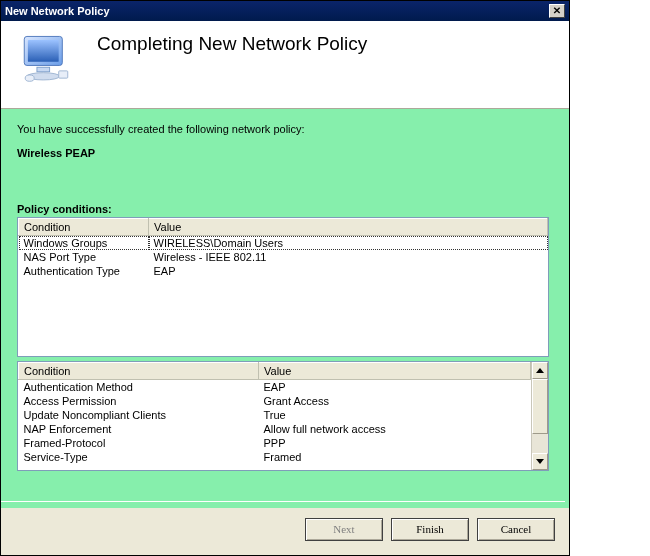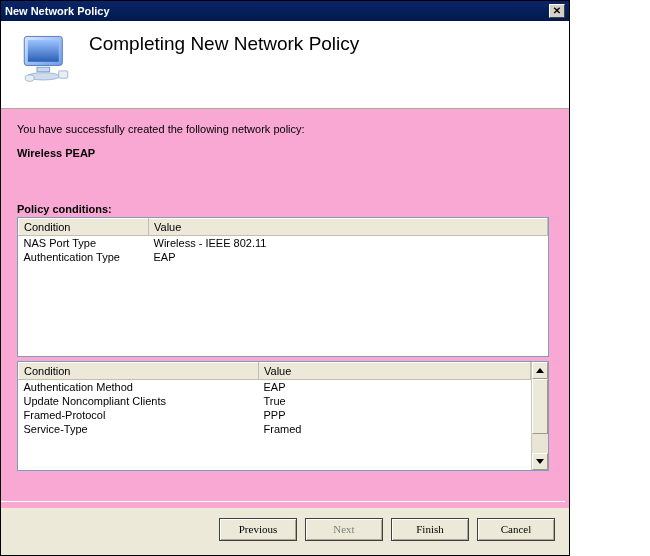--- a/index.html
+++ b/index.html
@@ -28,28 +28,28 @@
   .close-btn {
     width: 16px; height: 14px; background: #d4d0c8;
     border: 1px solid #fff; border-right-color:#404040; border-bottom-color:#404040;
     color:#000; font-size:10px; line-height:11px; text-align:center; font-family: Arial;
   }
   .header {
     background: #fff;
     padding: 10px 16px 8px 16px;
     display: flex;
     align-items: flex-start;
-    gap: 14px;
+    gap: 22px;
     border-bottom: 1px solid #aca899;
     height: 88px;
   }
   .header-icon svg { width: 58px; height: 58px; }
   .header-title { font-family: Arial, sans-serif; font-size: 19px; color:#000; margin-top:2px; }
   .body {
-    background: #f9a8d4;
+    background: #86efac;
     flex: 1;
     padding: 14px 20px 6px 16px;
     display: flex;
     flex-direction: column;
   }
   .intro { color:#000; margin-bottom: 12px; }
   .policy-name { font-weight: bold; margin-bottom: 0; }
   .section-label { font-weight: bold; margin-bottom: 2px; margin-top: 44px; }
   .table-wrap {
     border: 1px solid #7f9db9;
@@ -150,20 +150,24 @@
             <col style="width:130px">
             <col>
           </colgroup>
         <thead>
           <tr>
             <th>Condition</th>
             <th>Value</th>
           </tr>
         </thead>
         <tbody>
+          <tr class="selected">
+            <td>Windows Groups</td>
+            <td>WIRELESS\Domain Users</td>
+          </tr>
           <tr>
             <td>NAS Port Type</td>
             <td>Wireless - IEEE 802.11</td>
           </tr>
           <tr>
             <td>Authentication Type</td>
             <td>EAP</td>
           </tr>
         </tbody>
       </table>
@@ -181,22 +185,30 @@
               <th>Condition</th>
               <th>Value</th>
             </tr>
           </thead>
           <tbody>
             <tr>
                 <td>Authentication Method</td>
                 <td>EAP</td>
               </tr>
             <tr>
+                <td>Access Permission</td>
+                <td>Grant Access</td>
+              </tr>
+            <tr>
                 <td>Update Noncompliant Clients</td>
                 <td>True</td>
+              </tr>
+            <tr>
+                <td>NAP Enforcement</td>
+                <td>Allow full network access</td>
               </tr>
             <tr>
                 <td>Framed-Protocol</td>
                 <td>PPP</td>
               </tr>
             <tr>
                 <td>Service-Type</td>
                 <td>Framed</td>
               </tr>
           </tbody>
@@ -212,18 +224,17 @@
             <div class="arrow down"></div>
           </div>
       </div>
     </div>
 
     <div style="flex:1"></div>
     <div class="sep"></div>
   </div>
 
   <div class="footer">
-    <div class="btn">Previous</div>
     <div class="btn disabled">Next</div>
     <div class="btn">Finish</div>
     <div class="btn">Cancel</div>
   </div>
 </div>
 
 </body></html>

